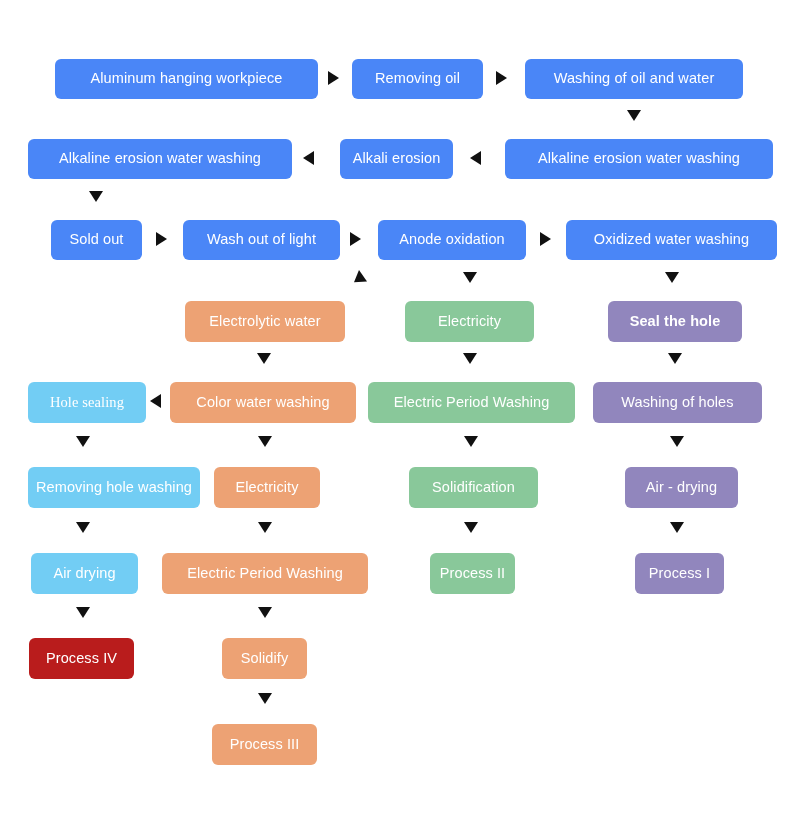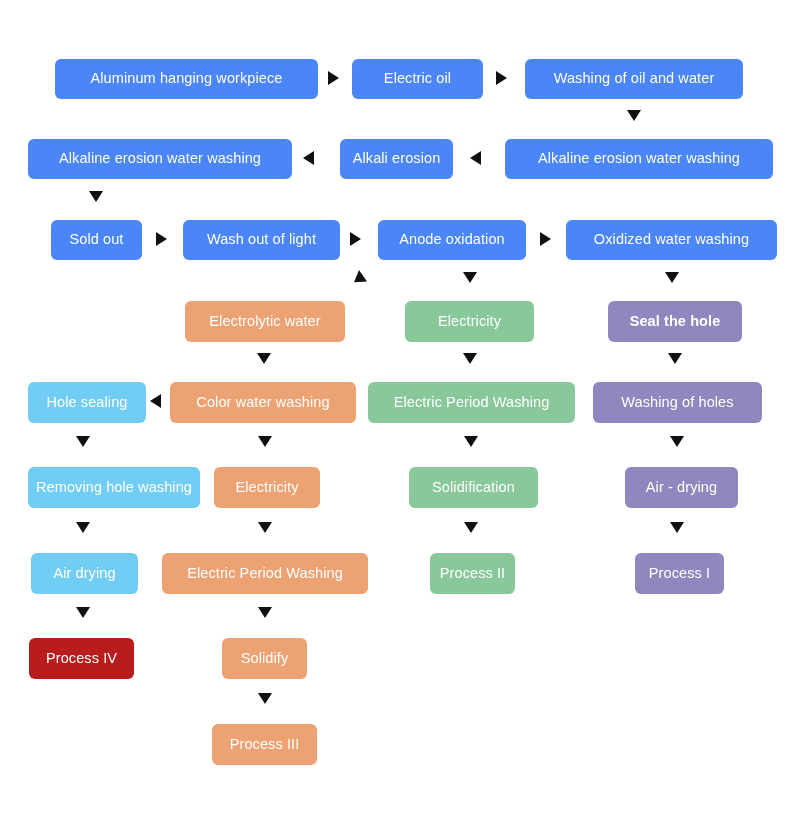--- a/index.html
+++ b/index.html
@@ -63,21 +63,21 @@
   }
 </style>
 </head>
 <body>
 
 <div id="canvas" style="background: rgb(255, 255, 255);">
     <div class="node" style="left: 55px; top: 59px; width: 263px; height: 40px; background: rgb(74, 134, 247); color: rgb(255, 255, 255);">
       <span>Aluminum hanging workpiece</span>
     </div>
     <div class="node" style="left: 352px; top: 59px; width: 131px; height: 40px; background: rgb(74, 134, 247); color: rgb(255, 255, 255);">
-      <span>Electric oil</span>
+      <span>Removing oil</span>
     </div>
     <div class="node" style="left: 525px; top: 59px; width: 218px; height: 40px; background: rgb(74, 134, 247); color: rgb(255, 255, 255);">
       <span>Washing of oil and water</span>
     </div>
     <div class="node" style="left: 28px; top: 139px; width: 264px; height: 40px; background: rgb(74, 134, 247); color: rgb(255, 255, 255);">
       <span>Alkaline erosion water washing</span>
     </div>
     <div class="node" style="left: 340px; top: 139px; width: 113px; height: 40px; background: rgb(74, 134, 247); color: rgb(255, 255, 255);">
       <span>Alkali erosion</span>
     </div>
@@ -98,21 +98,21 @@
     </div>
     <div class="node" style="left: 185px; top: 301px; width: 160px; height: 41px; background: rgb(237, 162, 116); color: rgb(255, 255, 255);">
       <span>Electrolytic water</span>
     </div>
     <div class="node" style="left: 405px; top: 301px; width: 129px; height: 41px; background: rgb(137, 200, 154); color: rgb(255, 255, 255);">
       <span>Electricity</span>
     </div>
     <div class="node" style="left: 608px; top: 301px; width: 134px; height: 41px; background: rgb(145, 134, 189); color: rgb(255, 255, 255); font-weight: bold;">
       <span>Seal the hole</span>
     </div>
-    <div class="node" style="left: 28px; top: 382px; width: 118px; height: 41px; background: rgb(114, 205, 244); color: rgb(255, 255, 255);">
+    <div class="node" style="left: 28px; top: 382px; width: 118px; height: 41px; background: rgb(114, 205, 244); color: rgb(255, 255, 255); font-family: Liberation Serif, serif;">
       <span>Hole sealing</span>
     </div>
     <div class="node" style="left: 170px; top: 382px; width: 186px; height: 41px; background: rgb(237, 162, 116); color: rgb(255, 255, 255);">
       <span>Color water washing</span>
     </div>
     <div class="node" style="left: 368px; top: 382px; width: 207px; height: 41px; background: rgb(137, 200, 154); color: rgb(255, 255, 255);">
       <span>Electric Period Washing</span>
     </div>
     <div class="node" style="left: 593px; top: 382px; width: 169px; height: 41px; background: rgb(145, 134, 189); color: rgb(255, 255, 255);">
       <span>Washing of holes</span>

